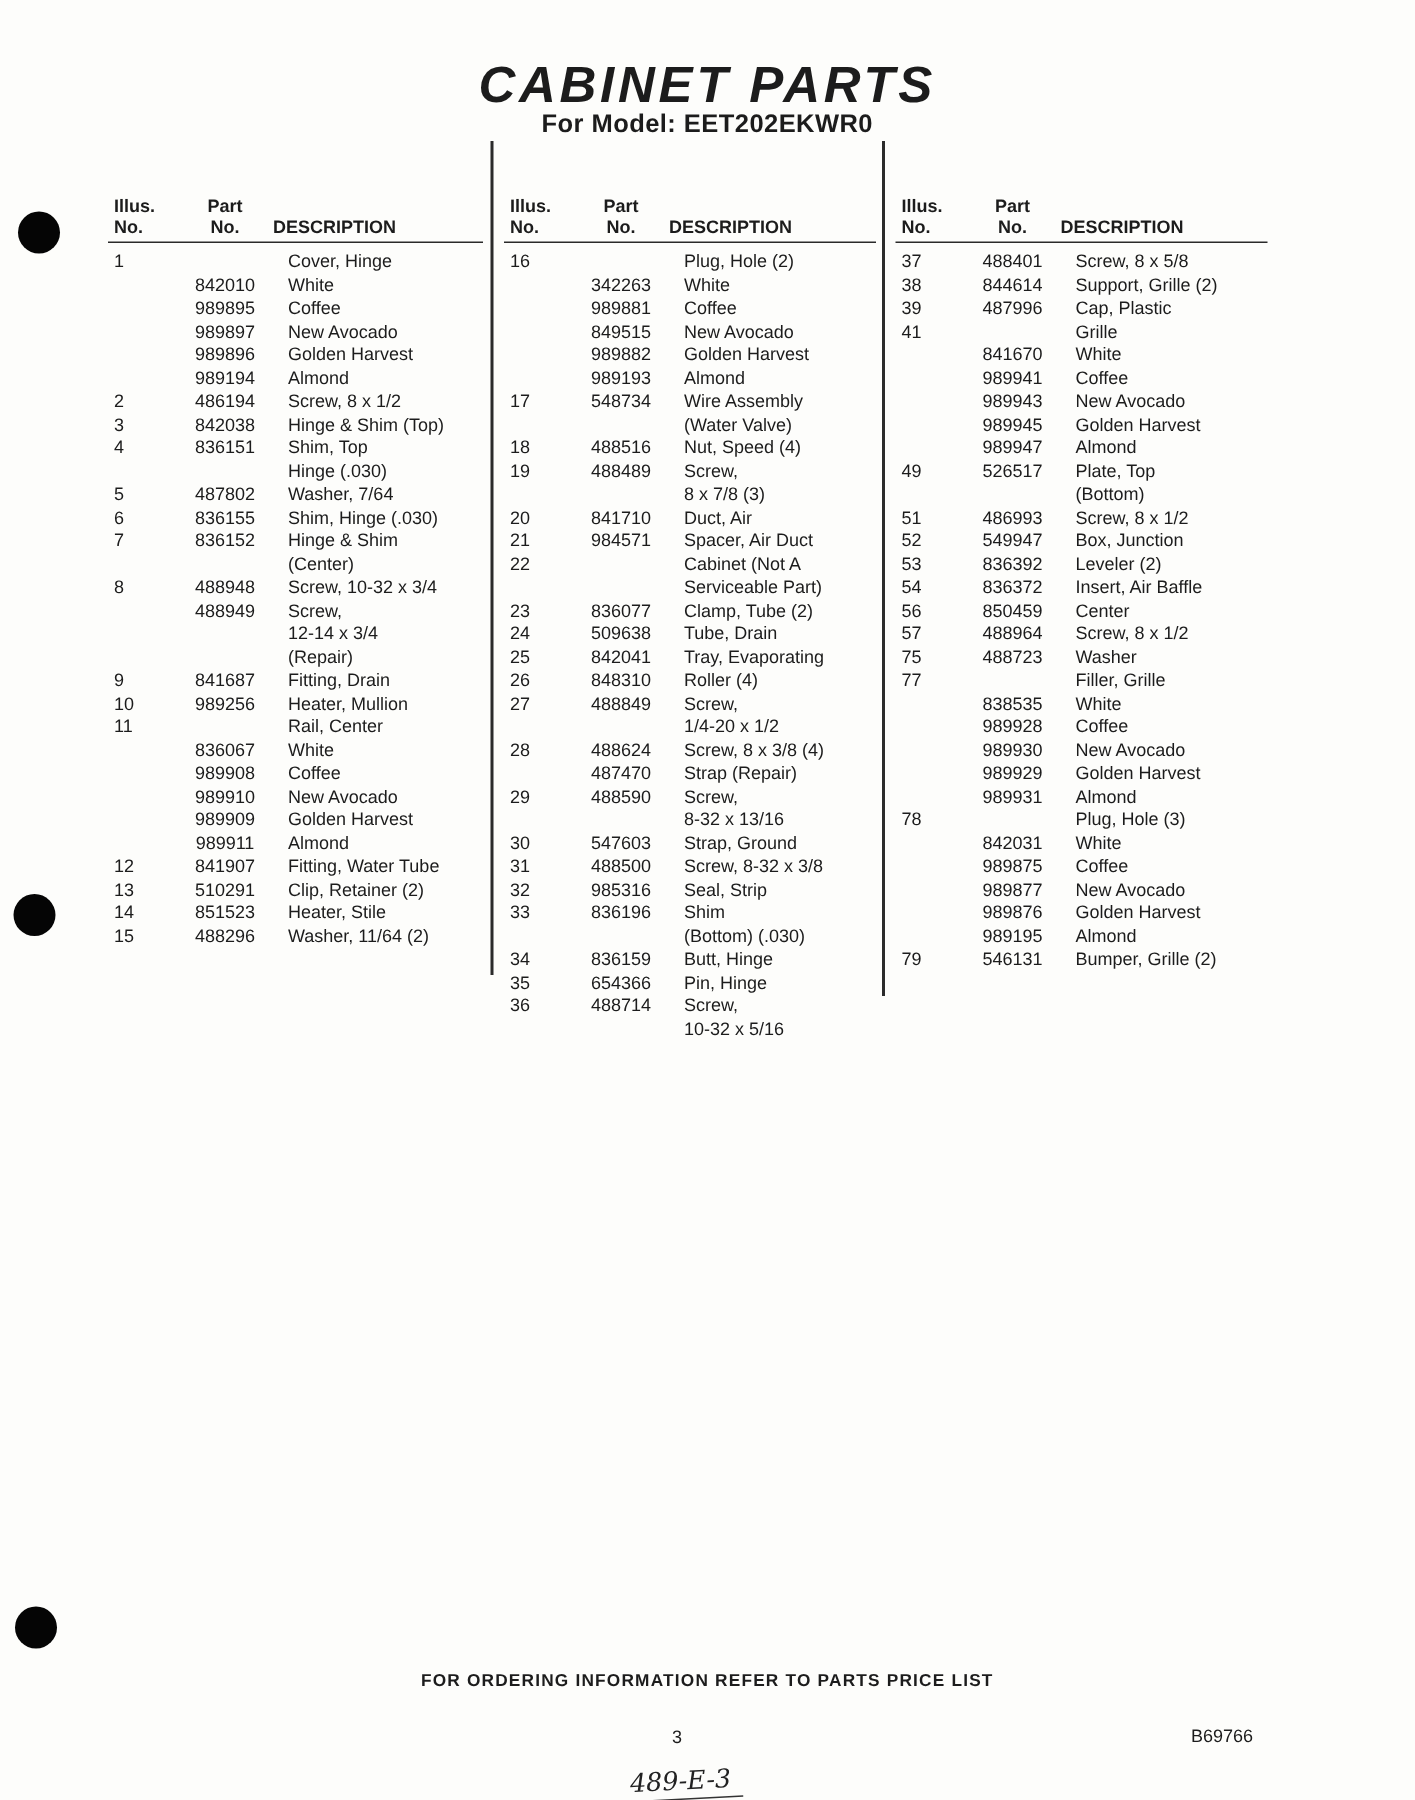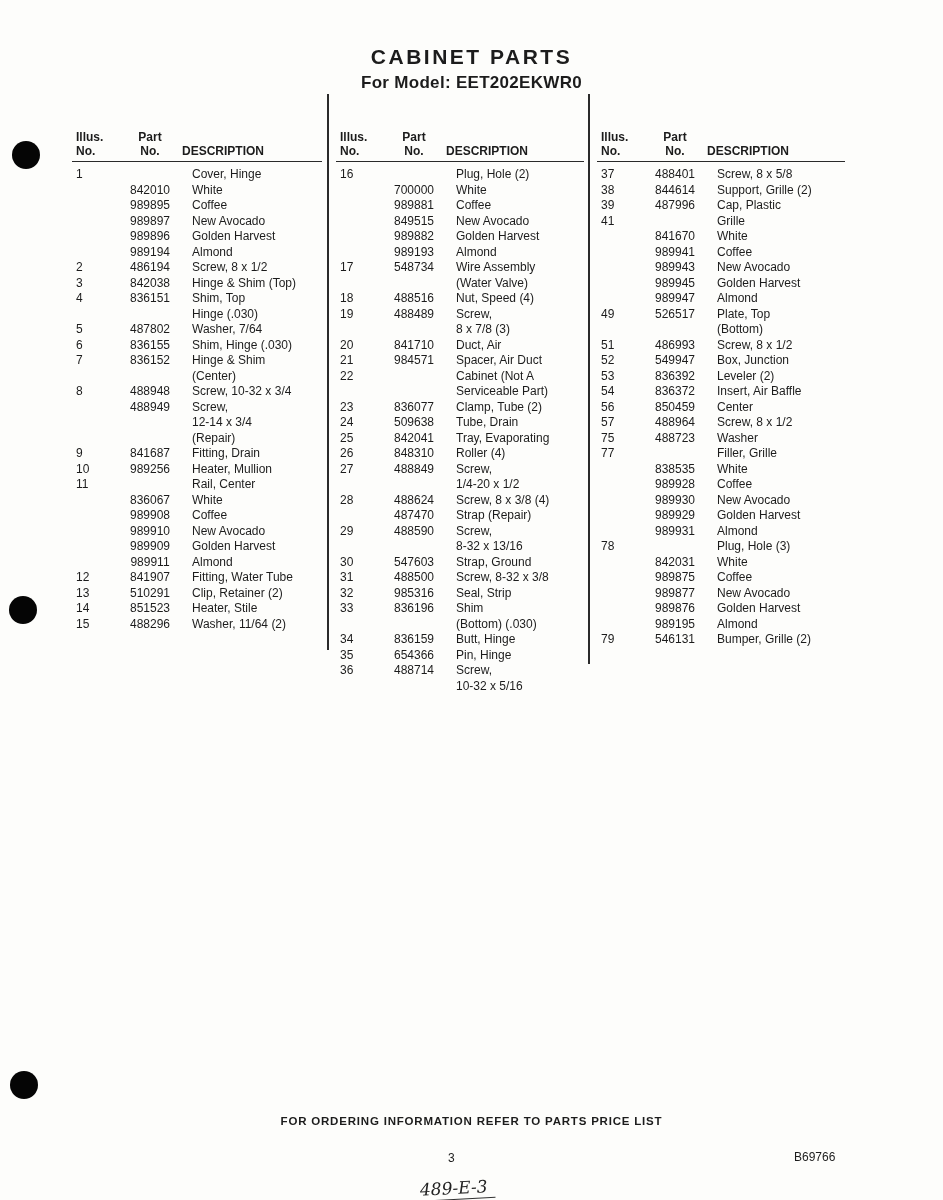--- a/index.html
+++ b/index.html
@@ -22,24 +22,25 @@
     border-radius: 50%;
     background: #050505;
   }
   #punch1 { left: 12px; top: 141px; }
   #punch2 { left: 9px;  top: 596px; }
   #punch3 { left: 10px; top: 1071px; }
 
   
   .title-block { position: absolute; top: 42px; left: 0; right: 0; text-align: center; }
   .title-block h1 {
-    font-size: 21px;
+    font-size: 34px;
     font-weight: bold;
     letter-spacing: 2.5px;
     line-height: 30px;
+    font-style: italic;
   }
   .subtitle {
     font-size: 17px;
     font-weight: bold;
     margin-top: 1px;
     letter-spacing: 0.3px;
   }
 
   
   .vdivider { position: absolute; width: 1.5px; background: #2b2b2b; }
@@ -297,21 +298,21 @@
       </div>
     </div>
     <div class="tbody">
         <div class="trow">
           <span class="cell illus">16</span>
           <span class="cell part"></span>
           <span class="cell desc">Plug, Hole (2)</span>
         </div>
         <div class="trow">
           <span class="cell illus"></span>
-          <span class="cell part">700000</span>
+          <span class="cell part">342263</span>
           <span class="cell desc">White</span>
         </div>
         <div class="trow">
           <span class="cell illus"></span>
           <span class="cell part">989881</span>
           <span class="cell desc">Coffee</span>
         </div>
         <div class="trow">
           <span class="cell illus"></span>
           <span class="cell part">849515</span>

